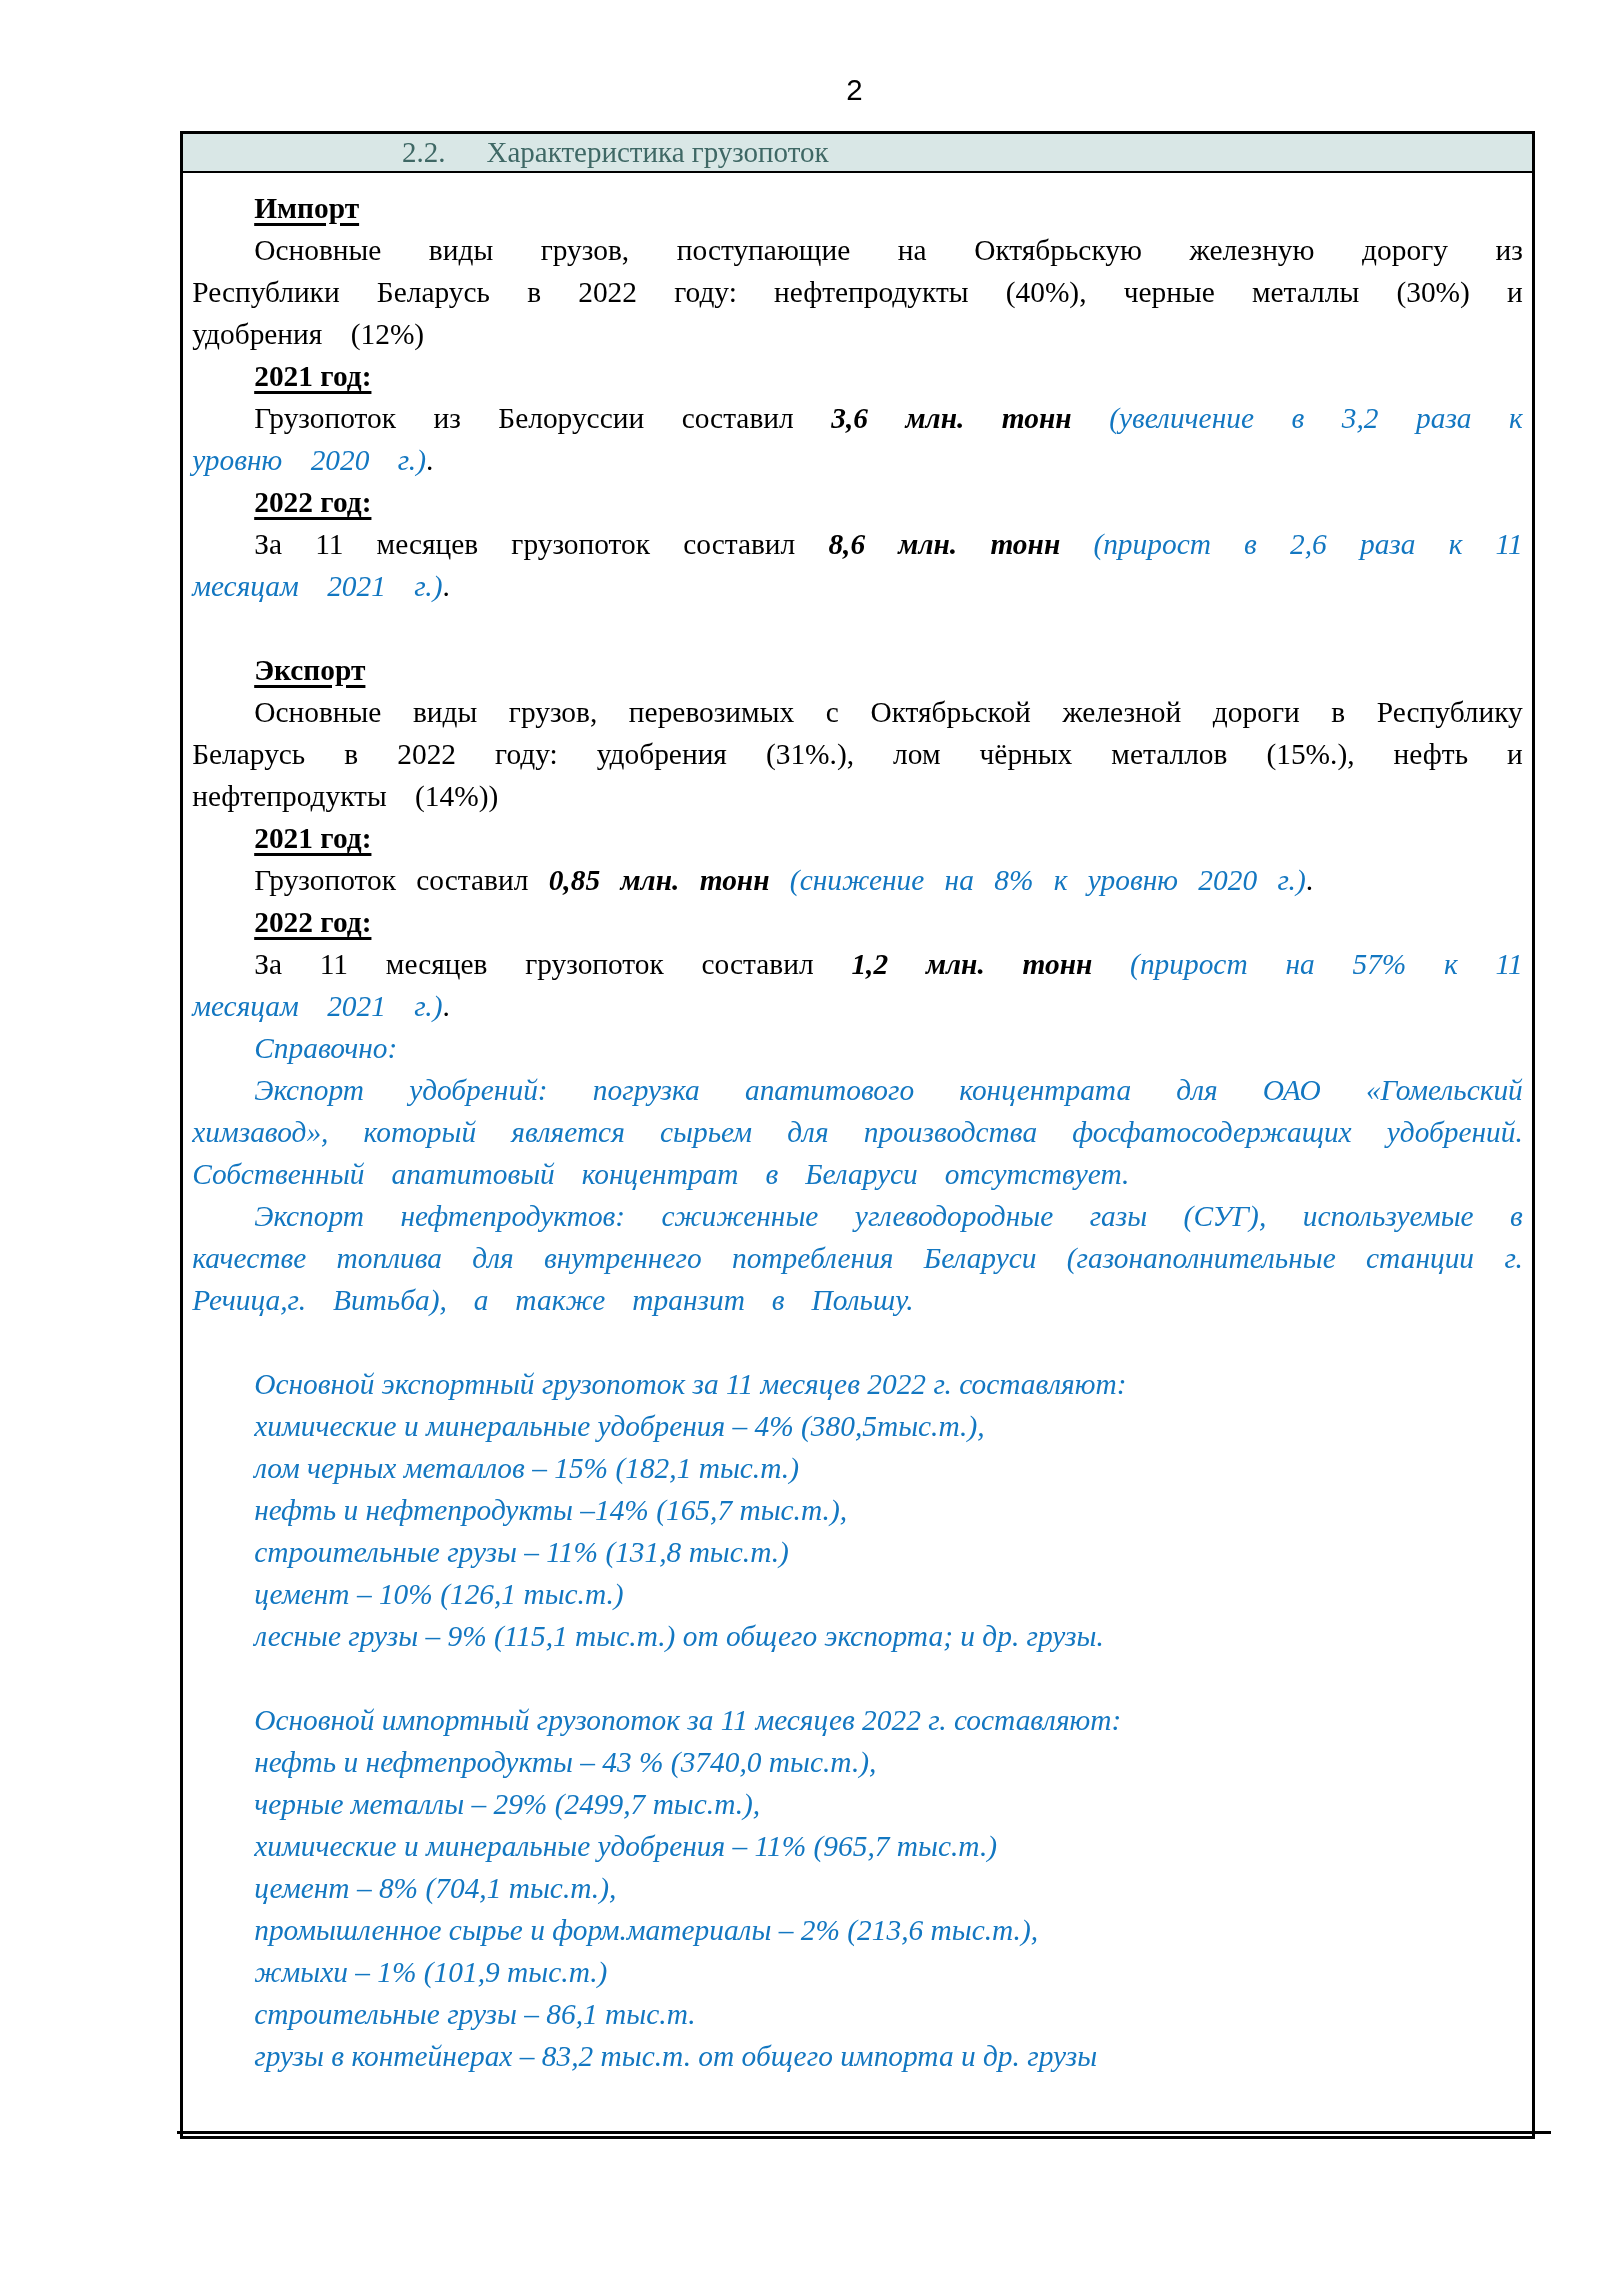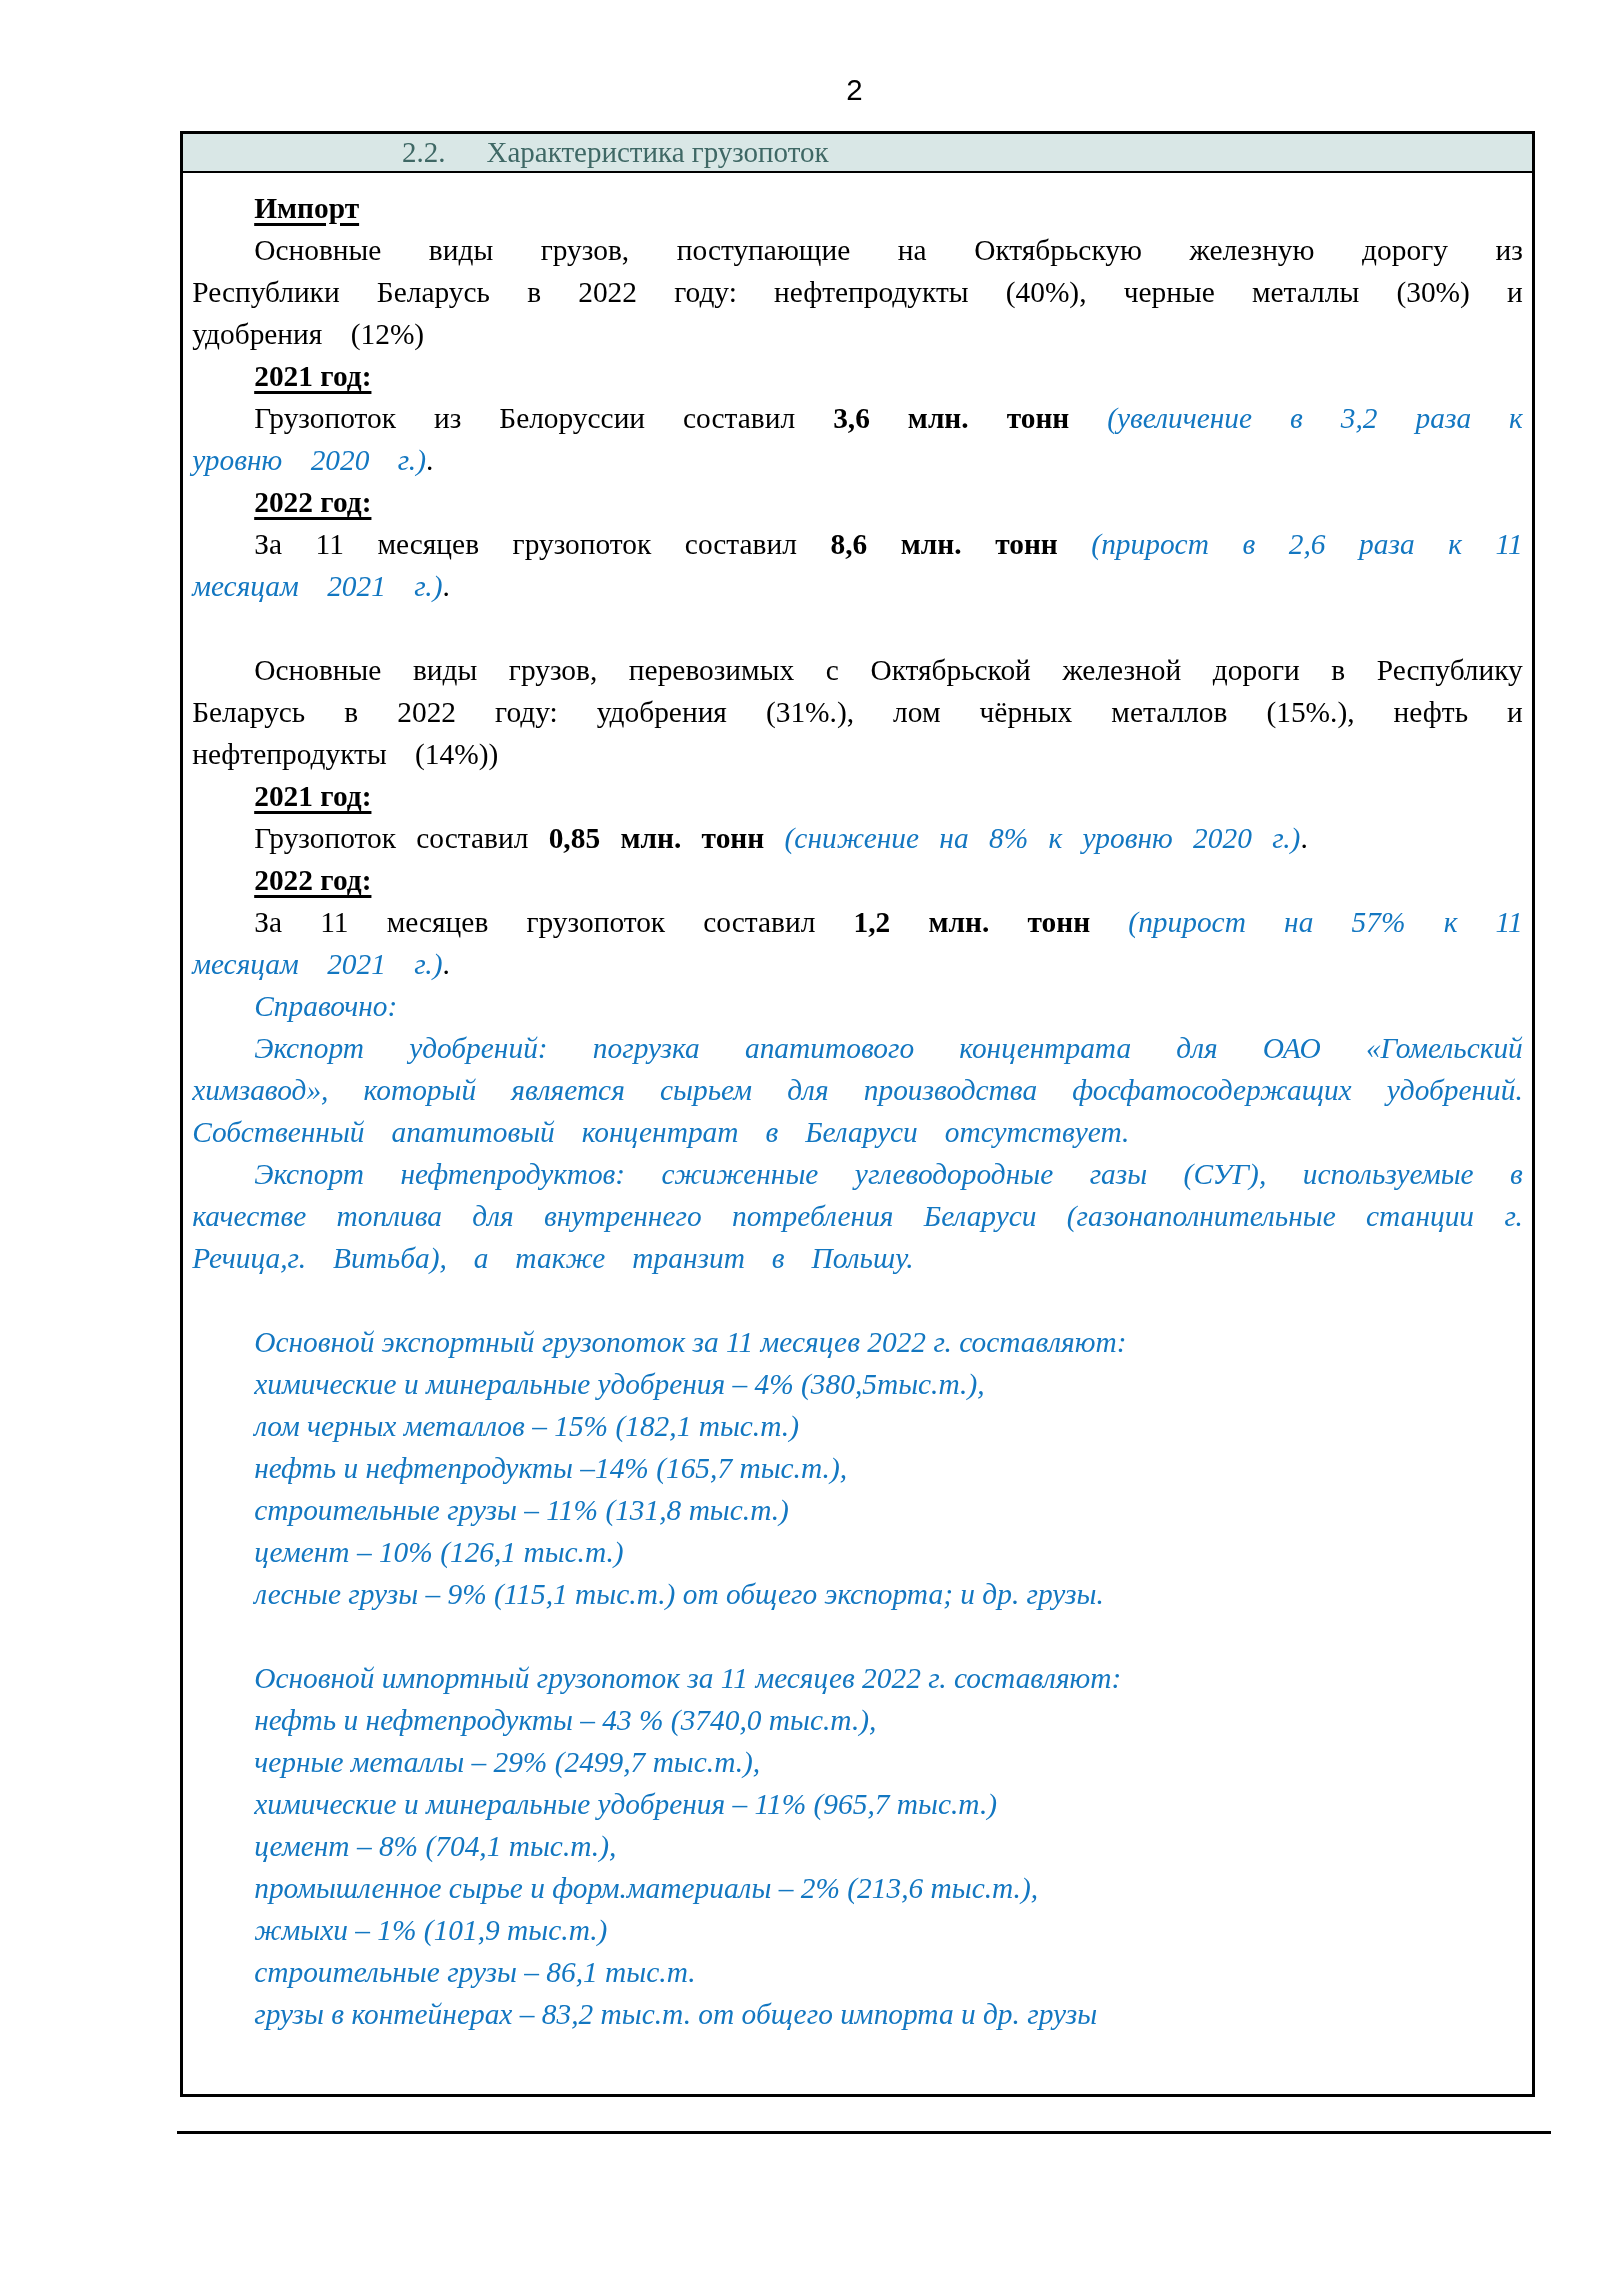--- a/index.html
+++ b/index.html
@@ -22,21 +22,21 @@
     padding-left:219px;font-size:29px;color:#3f6865;
   }
   .t-body{padding:14.4px 9.2px 59px 9.2px;}
   .t-body p{margin:0;font-size:29.4px;line-height:42px;text-indent:62px;}
   .h span{
     font-weight:bold;text-decoration:underline;
     text-decoration-thickness:3.3px;text-underline-offset:4.6px;
   }
   .j{text-align:justify;word-spacing:21px;}
   .j.tight{word-spacing:13px;}
-  .rb{font-weight:bold;}
+  .rb{font-weight:bold;font-style:italic;}
   .ra{color:#1377c1;font-style:italic;}
   .note{text-align:justify;word-spacing:19.6px;color:#1377c1;font-style:italic;}
   .flow{color:#1377c1;font-style:italic;}
   .blank{height:42px;}
   .footer-rule{
     position:absolute;left:177px;top:2131px;width:1374px;height:3.3px;background:#000;
   }
 </style>
 </head>
 <body>
@@ -59,20 +59,21 @@
       <p class="h"><span>2021 год:</span></p>
 
       <p class="j"><span>Грузопоток из Белоруссии составил </span><span class="rb">3,6 млн. тонн</span><span class="ra"> (увеличение в 3,2 раза к уровню 2020 г.)</span><span>.</span></p>
 
       <p class="h"><span>2022 год:</span></p>
 
       <p class="j"><span>За 11 месяцев грузопоток составил </span><span class="rb">8,6 млн. тонн</span><span class="ra"> (прирост в 2,6 раза к 11 месяцам 2021 г.)</span><span>.</span></p>
 
       <div class="blank"></div>
 
+      <p class="h"><span>Экспорт</span></p>
 
       <p class="j"><span>Основные виды грузов, перевозимых с Октябрьской железной дороги в Республику Беларусь в 2022 году: удобрения (31%.), лом чёрных металлов (15%.), нефть и нефтепродукты (14%))</span></p>
 
       <p class="h"><span>2021 год:</span></p>
 
       <p class="j tight"><span>Грузопоток составил </span><span class="rb">0,85 млн. тонн</span><span class="ra"> (снижение на 8% к уровню 2020 г.)</span><span>.</span></p>
 
       <p class="h"><span>2022 год:</span></p>
 
       <p class="j"><span>За 11 месяцев грузопоток составил </span><span class="rb">1,2 млн. тонн</span><span class="ra"> (прирост на 57% к 11 месяцам 2021 г.)</span><span>.</span></p>

